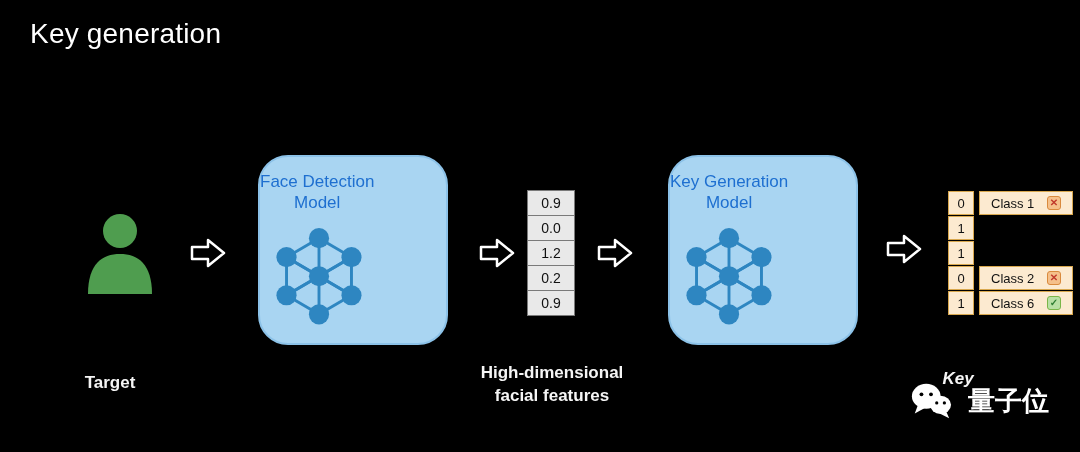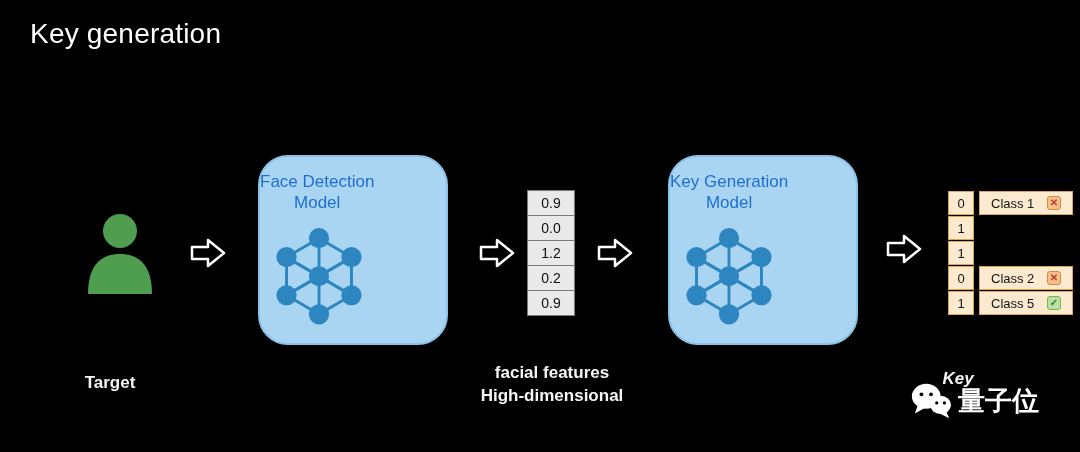--- a/index.html
+++ b/index.html
@@ -45,21 +45,21 @@
     display:flex;align-items:center;justify-content:center;font-size:13px;color:#111;}
   .class-cell{width:94px;height:24px;background:var(--key-bg);border:1px solid var(--key-border);
     display:flex;align-items:center;justify-content:space-between;padding:0 11px;font-size:13px;color:#111;}
   .status-icon{width:14px;height:14px;border-radius:3px;display:inline-flex;align-items:center;justify-content:center;
     font-size:10px;font-weight:bold;line-height:1;}
   .status-icon[data-status="check"]{background:#b9e0a5;border:1px solid #7ab648;color:var(--check-green);}
   .status-icon[data-status="check"]::after{content:"✓";}
   .status-icon[data-status="x"]{background:#f5c08a;border:1px solid #d98a3d;color:var(--x-red);}
   .status-icon[data-status="x"]::after{content:"✕";}
 
-  .watermark{position:absolute;left:910px;top:381px;display:flex;align-items:center;gap:6px;}
+  .watermark{position:absolute;left:910px;top:381px;display:flex;align-items:center;gap:16px;}
   .watermark-text{color:#ffffff;font-size:27px;font-weight:700;font-family:"DejaVu Sans", sans-serif;}
 </style>
 </head>
 <body>
 
 <div class="slide">
 
   <h1 class="page-title">Key generation</h1>
 
   <svg class="person" width="76" height="84" viewBox="0 0 76 84">
@@ -111,22 +111,22 @@
   </svg>
 
   <div class="vector">
     <div class="vector-cell">0.9</div>
     <div class="vector-cell">0.0</div>
     <div class="vector-cell">1.2</div>
     <div class="vector-cell">0.2</div>
     <div class="vector-cell">0.9</div>
   </div>
   <div class="caption features-caption">
+    <span style="display:block">High-dimensional</span>
     <span style="display:block">facial features</span>
-    <span style="display:block">High-dimensional</span>
   </div>
 
   <svg class="arrow arrow-3" width="36" height="32" viewBox="0 0 36 32">
     <path d="M2 10 H18 V3 L34 16 L18 29 V22 H2 Z" fill="#000" stroke="#fff" stroke-width="2.5" stroke-linejoin="round"></path>
   </svg>
 
   <div class="model-box model-box-2">
     <div class="model-title">
       <span>Key Generation</span>
       <span>Model</span>
@@ -181,21 +181,21 @@
     <div class="key-row">
       <div class="bit-cell">0</div>
       <div class="class-cell">
         <span>Class 2</span>
         <span class="status-icon" data-status="x"></span>
       </div>
     </div>
     <div class="key-row">
       <div class="bit-cell">1</div>
       <div class="class-cell">
-        <span>Class 5</span>
+        <span>Class 6</span>
         <span class="status-icon" data-status="check"></span>
       </div>
     </div>
   </div>
   <div class="caption key-caption">Key</div>
 
   <div class="watermark">
     <svg width="42" height="40" viewBox="0 0 44 40">
       <ellipse cx="17" cy="15" rx="15" ry="13" fill="#fff"></ellipse>
       <polygon points="8,25 5,33 16,27" fill="#fff"></polygon>

